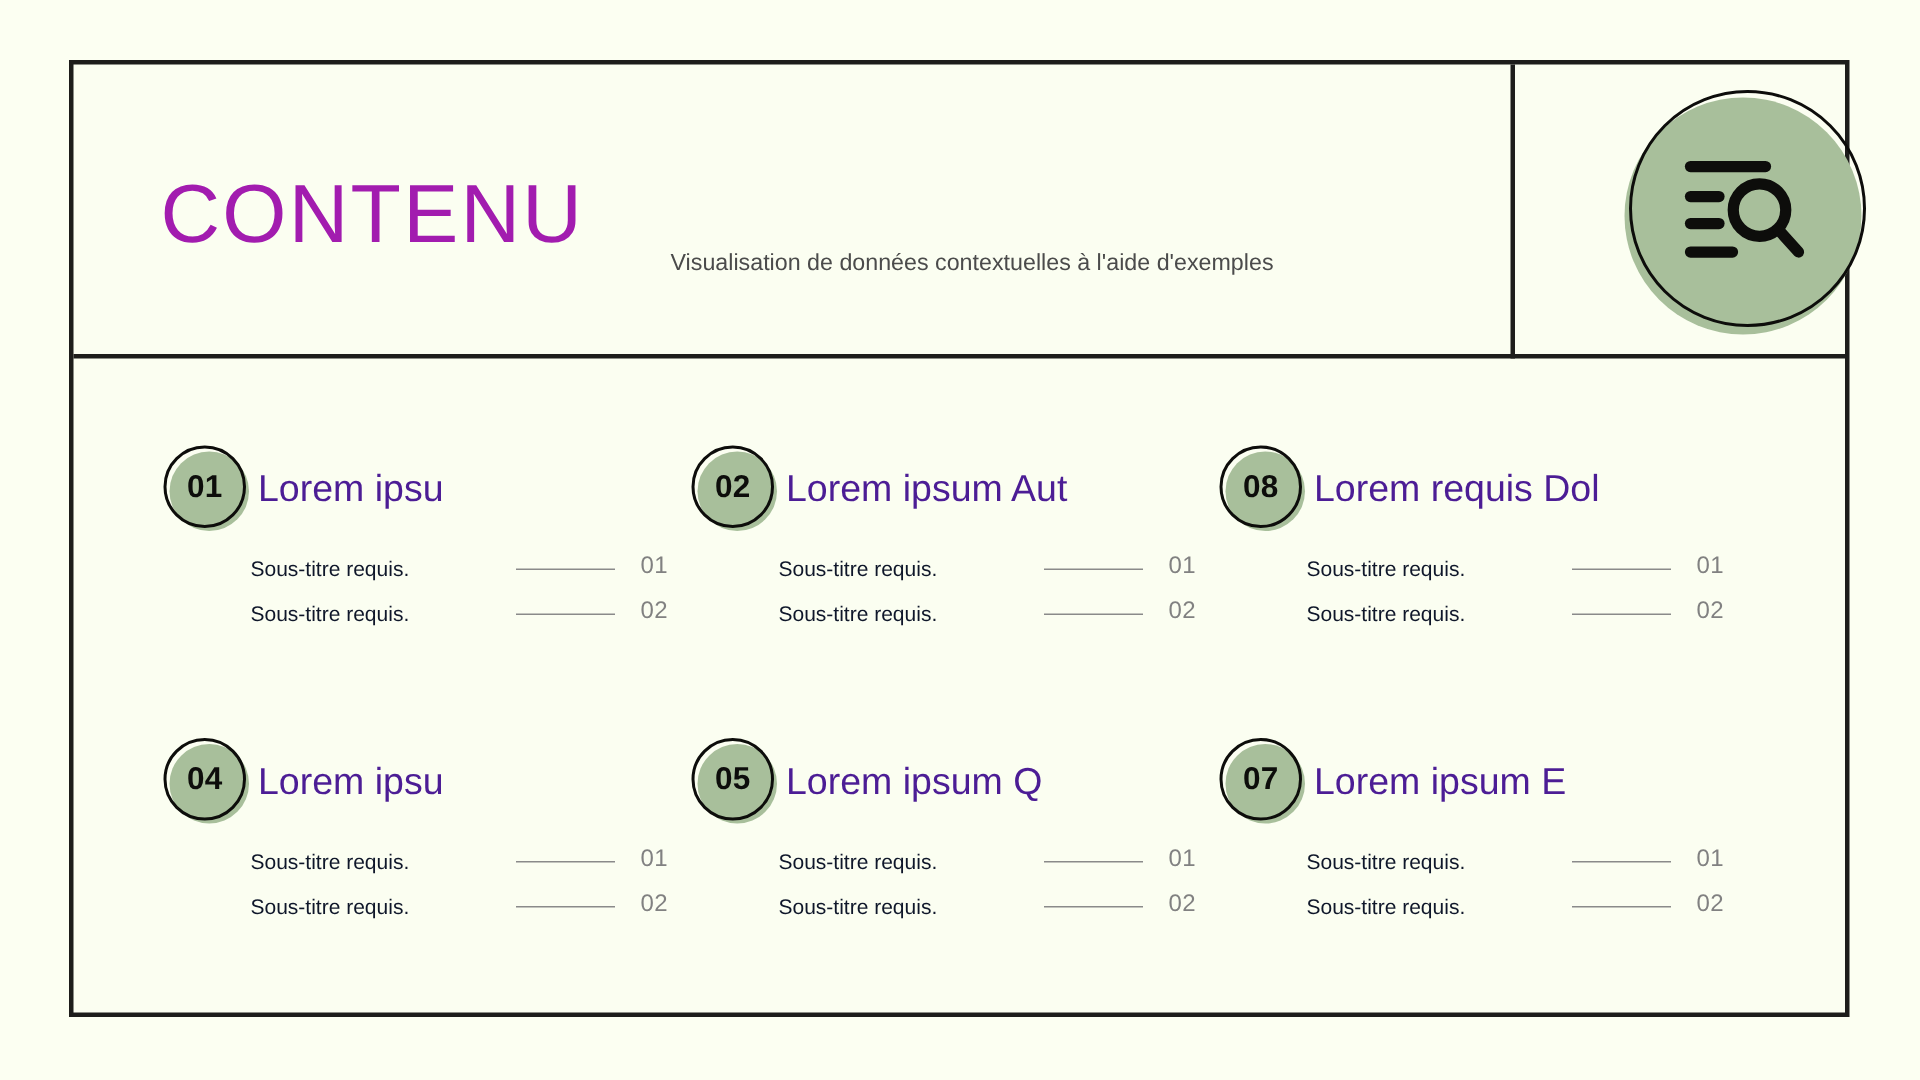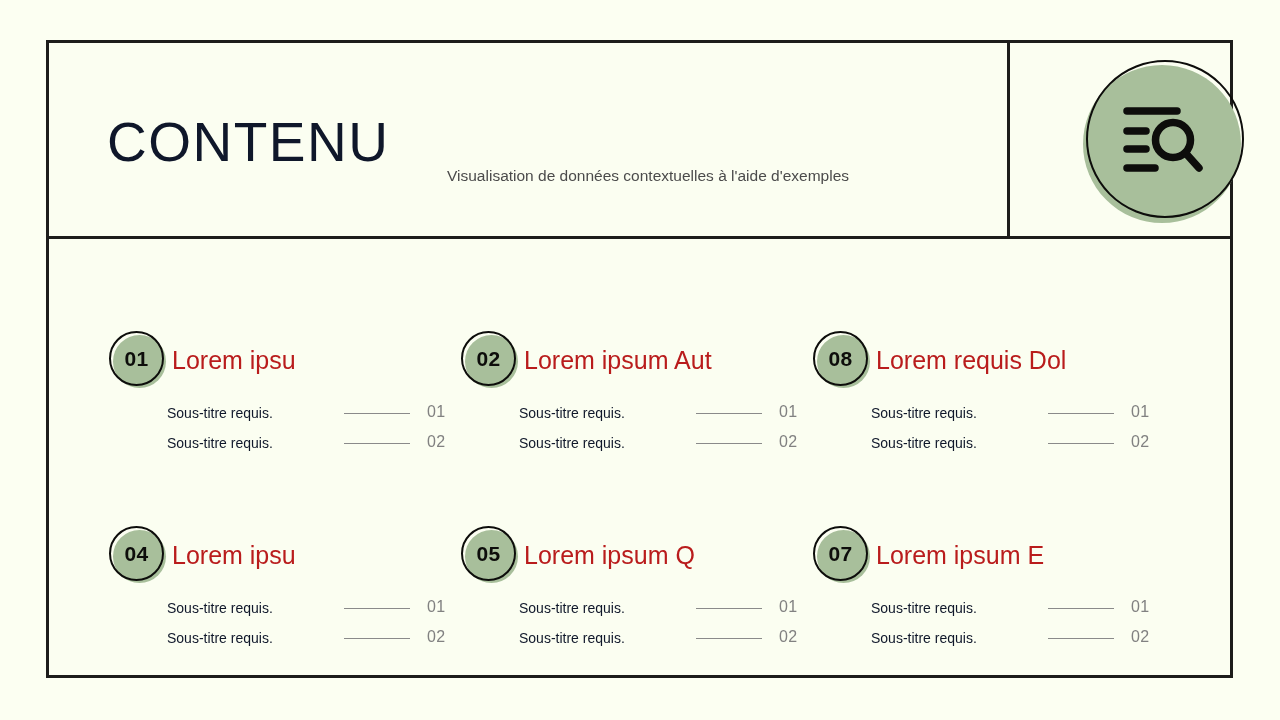--- a/index.html
+++ b/index.html
@@ -51,21 +51,21 @@
     height: 100%;
   }
 
   #page-title {
     position: absolute;
     left: 58px;
     top: 72px;
     font-size: 55px;
     font-weight: 300;
     letter-spacing: 1.5px;
-    color: #0f172a;
+    color: #a21caf;
     line-height: 1;
     white-space: nowrap;
   }
 
   #page-subtitle {
     position: absolute;
     left: 398px;
     top: 97px;
     font-size: 15.5px;
     font-weight: 400;
@@ -127,21 +127,20 @@
     height: 86px;
   }
 
   
   #body-grid {
     position: absolute;
     left: 0;
     top: 196px;
     width: 100%;
     height: 436px;
-    margin-top: 34px;
   }
 
   .item {
     position: absolute;
     width: 352px;
     height: 160px;
   }
   .item.c0 { left: 60px; }
   .item.c1 { left: 412px; }
   .item.c2 { left: 764px; }
@@ -189,21 +188,21 @@
     color: #0d0d0b;
     letter-spacing: 0.2px;
   }
 
   .item-title {
     position: absolute;
     left: 63px;
     top: 16px;
     font-size: 25px;
     font-weight: 400;
-    color: #b91c1c;
+    color: #4c1d95;
     line-height: 1.1;
     white-space: nowrap;
   }
 
   
   .sub-list {
     position: absolute;
     left: 58px;
     top: 73px;
     width: 294px;

